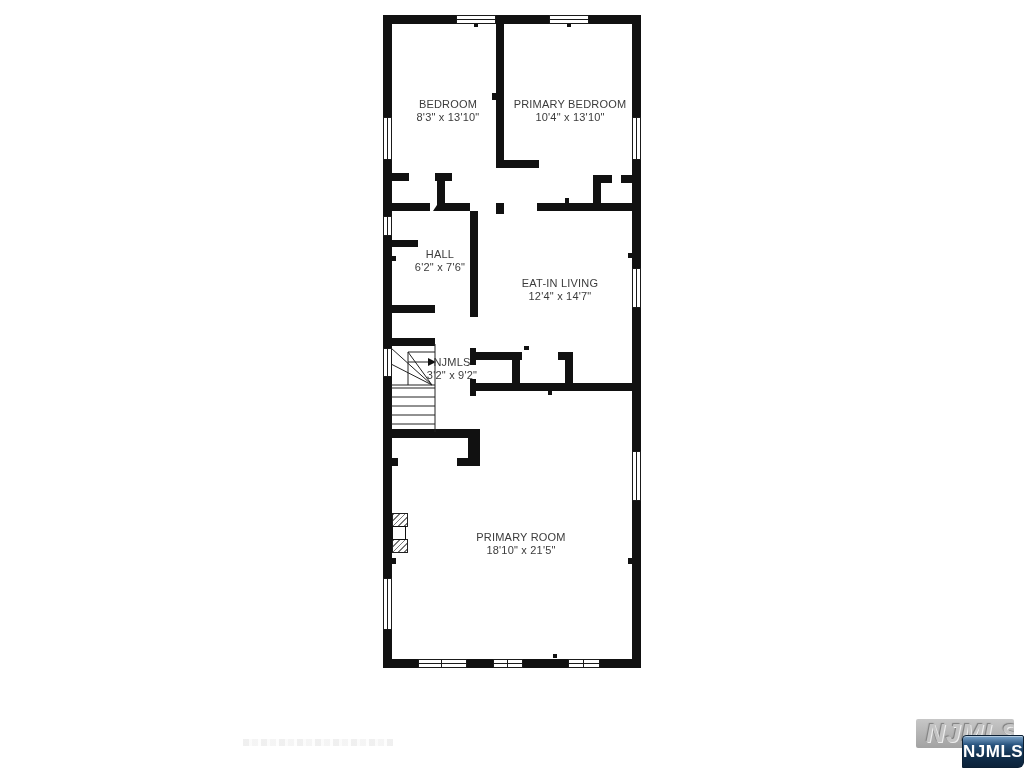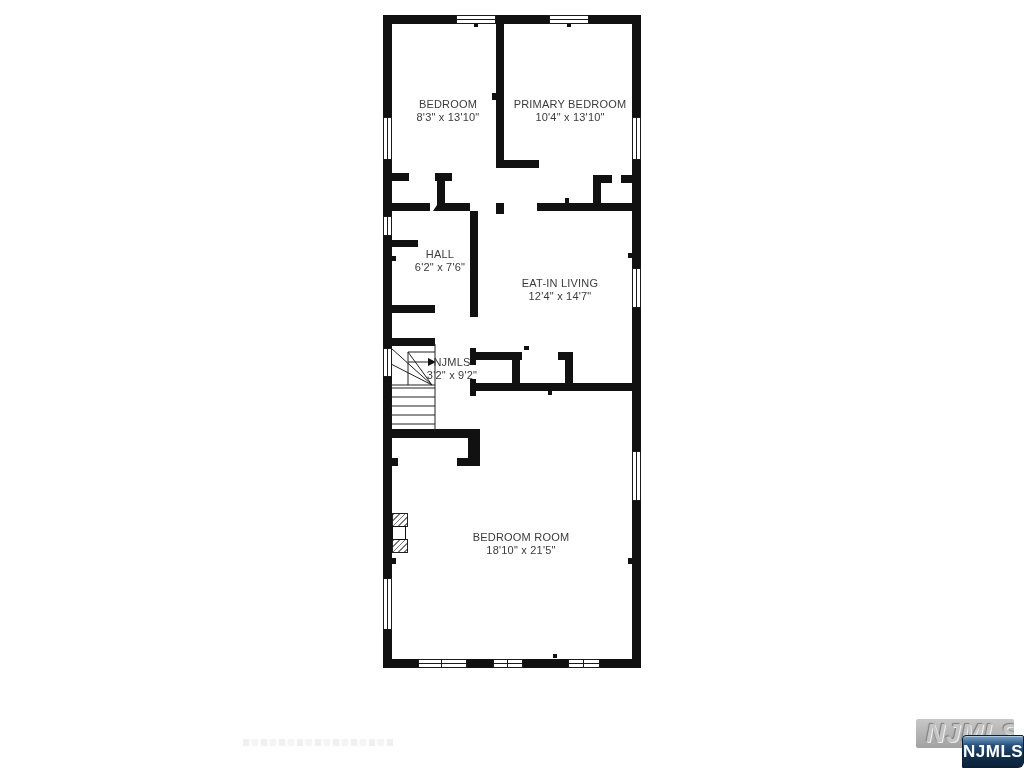--- a/index.html
+++ b/index.html
@@ -158,21 +158,21 @@
   </div>
   <div class="label" style="left:560px;top:277px">
     <div>EAT-IN LIVING</div>
     <div>12'4" x 14'7"</div>
   </div>
   <div class="label" style="left:452px;top:356px">
     <div>NJMLS</div>
     <div>3'2" x 9'2"</div>
   </div>
   <div class="label" style="left:521px;top:531px">
-    <div>BEDROOM ROOM</div>
+    <div>PRIMARY ROOM</div>
     <div>18'10" x 21'5"</div>
   </div>
 
   <div id="faint-text"></div>
   <div id="njmls-logo">NJMLS</div>
   <div id="njmls-badge">NJMLS</div>
 
 </div>
 
 </body></html>

